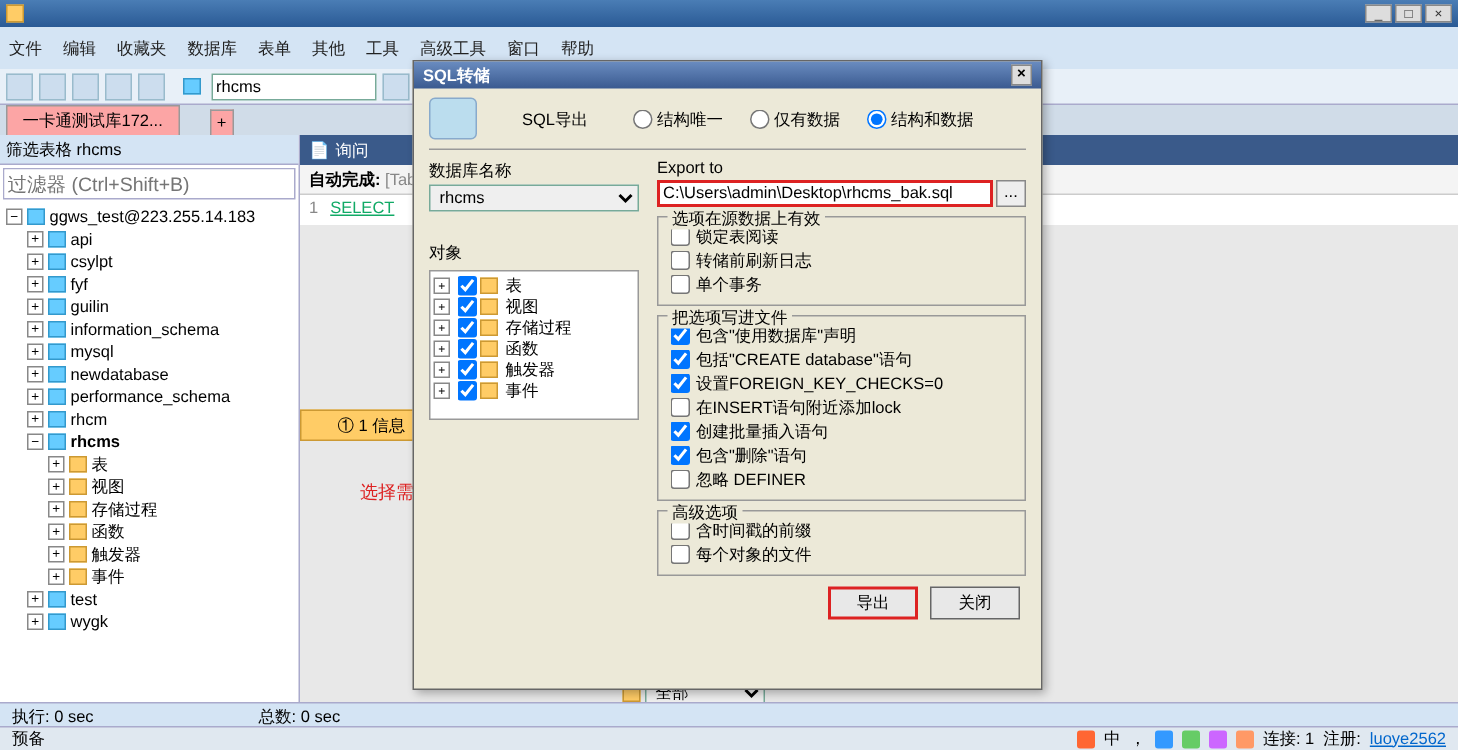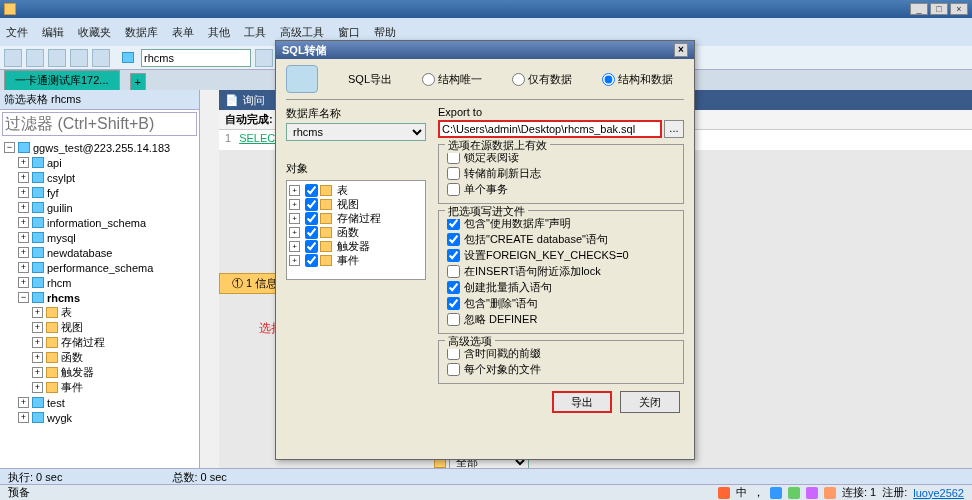--- a/index.html
+++ b/index.html
@@ -5,57 +5,57 @@
 * { box-sizing: border-box; margin: 0; padding: 0; font-family: "Microsoft YaHei", Tahoma, sans-serif; font-size: 11px; }
 body { width: 972px; height: 500px; background: #f0f0f0; overflow: hidden; position: relative; }
 .titlebar { height: 18px; background: linear-gradient(#4a7db5,#2a5a95); display: flex; align-items: center; padding: 0 4px; color: #fff; }
 .titlebar .winbtns { margin-left: auto; display: flex; gap: 2px; }
 .winbtn { width: 18px; height: 12px; background: #ddd; border: 1px solid #888; font-size: 9px; text-align: center; line-height: 10px; color: #333; }
 .menubar { height: 28px; background: #d4e4f4; display: flex; align-items: center; padding: 0 6px; gap: 14px; color: #222; }
 .menubar span { cursor: default; }
 .toolbar { height: 24px; background: #e8f0f8; border-bottom: 1px solid #aac; display: flex; align-items: center; padding: 0 4px; gap: 4px; }
 .tb-icon { width: 18px; height: 18px; background: #cde; border: 1px solid #9bc; }
 .tabbar { height: 20px; background: #d0dce8; display: flex; align-items: flex-end; padding: 0 4px; }
-.tab { background: #14b8a6; border: 1px solid #999; border-bottom: none; padding: 2px 10px; margin-right: 10px; }
+.tab { background: #fca5a5; border: 1px solid #999; border-bottom: none; padding: 2px 10px; margin-right: 20px; }
 .addr { display: flex; align-items: center; gap: 4px; flex: 1; margin-left: 8px; }
 .addr input { height: 16px; border: 1px solid #7a9; padding: 0 3px; font-size: 11px; }
-.body { display: flex; height: 386px; gap: 19px; }
+.body { display: flex; height: 386px; }
 .left { width: 200px; background: #fff; border-right: 1px solid #aac; display: flex; flex-direction: column; }
 .left-hdr { background: #d4e4f4; padding: 2px 4px; border-bottom: 1px solid #aac; }
 .filter { border: 1px solid #aac; margin: 2px; }
-.filter input { width: 100%; border: none; padding: 2px; font-size: 16px; color: #888; }
+.filter input { width: 100%; border: none; padding: 2px; font-size: 13px; color: #888; }
 .tree { flex: 1; overflow: auto; padding: 2px 4px; font-family: Tahoma; font-size: 11px; }
 .tree-node { display: flex; align-items: center; height: 15px; white-space: nowrap; }
 .expander { width: 11px; height: 11px; border: 1px solid #888; text-align: center; line-height: 9px; font-size: 9px; margin-right: 3px; cursor: pointer; }
 .tree-icon { width: 12px; height: 11px; background: #fc6; border: 1px solid #c93; margin-right: 3px; }
 .tree-icon.db { background: #6cf; border-color: #39c; }
 .indent1 { padding-left: 14px; }
 .indent2 { padding-left: 28px; }
 .bold { font-weight: bold; }
 .center { flex: 1; background: #e8e8e8; display: flex; flex-direction: column; position: relative; }
 .center-top { height: 20px; background: #3a5a8a; color: #fff; display: flex; align-items: center; padding: 0 6px; }
 .editor { background: #fff; height: 20px; padding: 2px 6px; font-family: Consolas, monospace; font-size: 11px; }
 .editor .ln { color: #888; margin-right: 8px; }
 .editor .kw { color: #1a6; text-decoration: underline; }
 .auto { background: #f4f4f4; padding: 2px 6px; border-bottom: 1px solid #ccc; }
 .redtext { color: #d22; position: absolute; top: 230px; left: 40px; font-size: 12px; }
-.info-tab { position: absolute; top: 183px; left: 0; background: #fc6; border: 1px solid #c93; padding: 2px 12px; }
+.info-tab { position: absolute; top: 183px; left: 0; background: #fc6; border: 1px solid #c93; padding: 2px 24px; }
 .statusbar2 { height: 18px; background: #d4e4f4; border-top: 1px solid #aac; display: flex; align-items: center; padding: 0 8px; gap: 30px; position: absolute; bottom: 14px; width: 100%; }
 .statusbar3 { height: 16px; background: #e0e8f0; border-top: 1px solid #aac; display: flex; align-items: center; padding: 0 8px; position: absolute; bottom: 0; width: 100%; font-size: 10px; }
 .statusbar3 .rt { margin-left: auto; display: flex; gap: 6px; align-items: center; }
 .statusbar3 .ico { width: 12px; height: 12px; border-radius: 2px; }
 
 .dialog { position: absolute; top: 40px; left: 275px; width: 420px; height: 420px; background: #ece9d8; border: 1px solid #666; box-shadow: 2px 2px 6px rgba(0,0,0,.3); z-index: 10; }
 .dlg-title { height: 18px; background: linear-gradient(#6a8cc0,#3a5a90); color: #fff; display: flex; align-items: center; padding: 0 6px; font-weight: bold; font-size: 11px; }
 .dlg-title .x { margin-left: auto; width: 14px; height: 14px; background: #ddd; border: 1px solid #888; text-align: center; line-height: 12px; color: #000; font-size: 10px; }
 .dlg-body { padding: 6px 10px; position: relative; height: 364px; }
 .dlg-top { display: flex; align-items: center; gap: 30px; margin-bottom: 6px; }
 .dlg-icon { width: 32px; height: 28px; background: #bde; border: 1px solid #8ac; border-radius: 4px; }
 .dlg-tab { font-size: 11px; }
-.radios { display: flex; gap: 30px; border-bottom: 1px solid #999; padding-bottom: 6px; margin-bottom: 6px; justify-content: flex-end; }
+.radios { display: flex; gap: 18px; border-bottom: 1px solid #999; padding-bottom: 6px; margin-bottom: 6px; justify-content: flex-end; }
 .radios label { display: flex; align-items: center; gap: 3px; }
 .row2 { display: flex; gap: 12px; }
 .col-l { width: 140px; }
 .col-r { flex: 1; }
 .lbl { font-size: 11px; margin-bottom: 2px; display: block; }
 select, input[type=text] { width: 100%; height: 18px; border: 1px solid #7a9; font-size: 11px; padding: 0 2px; }
 .path-row { display: flex; gap: 2px; }
 .path-row input { border: 2px solid #d22; }
 .browse { width: 22px; height: 18px; border: 1px solid #888; background: #eee; text-align: center; line-height: 14px; }
 .obj-tree { border: 1px solid #999; background: #fff; height: 100px; margin-top: 4px; padding: 2px; overflow: auto; }

